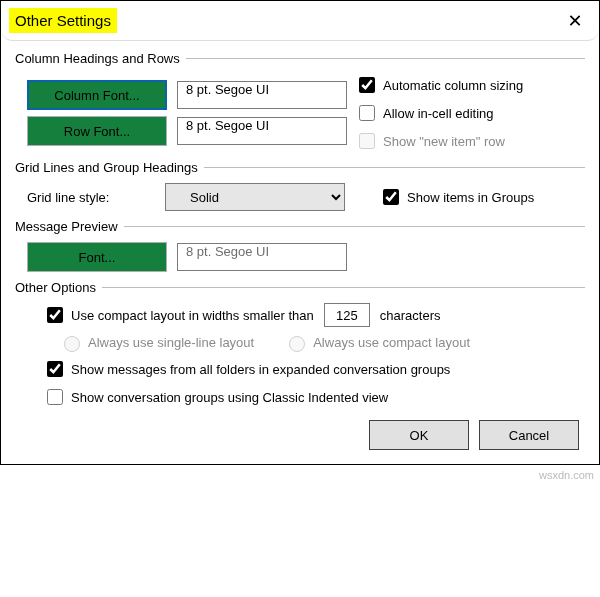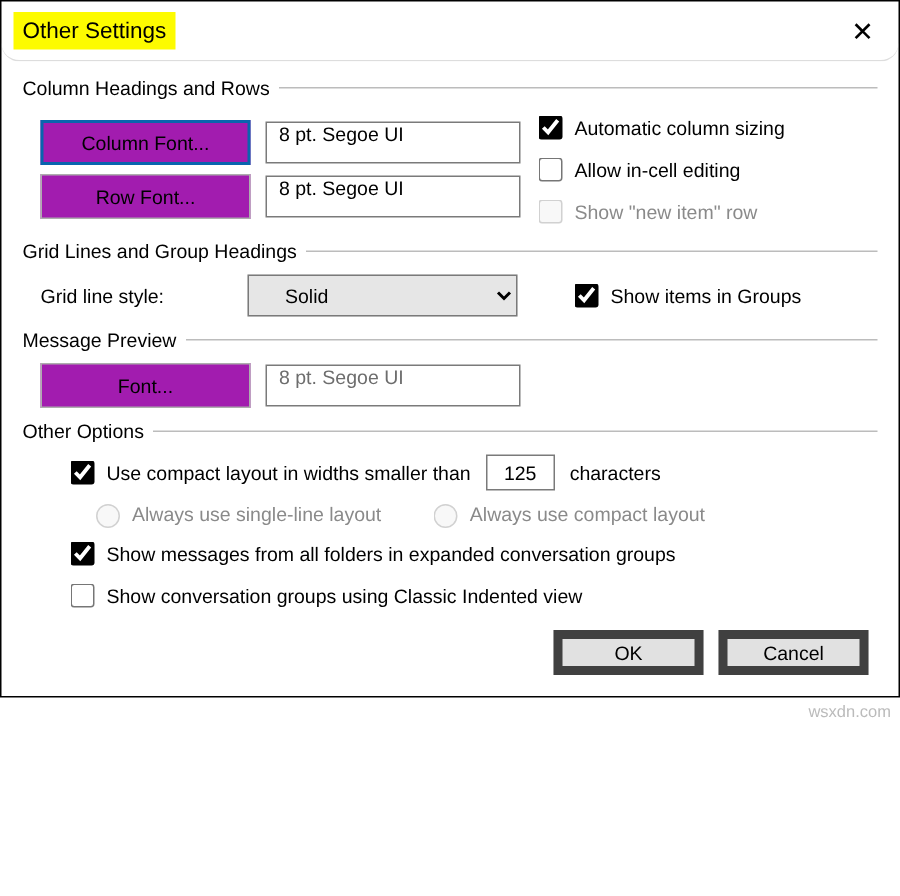--- a/index.html
+++ b/index.html
@@ -73,21 +73,21 @@
     gap: 10px;
     min-width: 340px;
   }
   .col-right {
     display: flex;
     flex-direction: column;
     gap: 6px;
     flex: 1;
   }
   button.win {
-    background: #a21caf;
+    background: #15803d;
     border: 1px solid #adadad;
     width: 140px;
     height: 30px;
     font: inherit;
     cursor: pointer;
   }
   button.win.focused {
     border: 2px solid #0a64ad;
     outline: none;
   }
@@ -132,21 +132,21 @@
     font: inherit;
   }
   .btnbar {
     display: flex;
     justify-content: flex-end;
     gap: 10px;
     padding: 4px 6px 0 0;
   }
   .btnbar button {
     background: #e1e1e1;
-    border: 6px solid #404040;
+    border: 1px solid #404040;
     width: 100px;
     height: 30px;
     font: inherit;
     cursor: pointer;
   }
   .lbl { width: 140px; display: inline-block; padding-left: 12px; }
   .twocol {
      display: flex;
      align-items: flex-start;
   }

